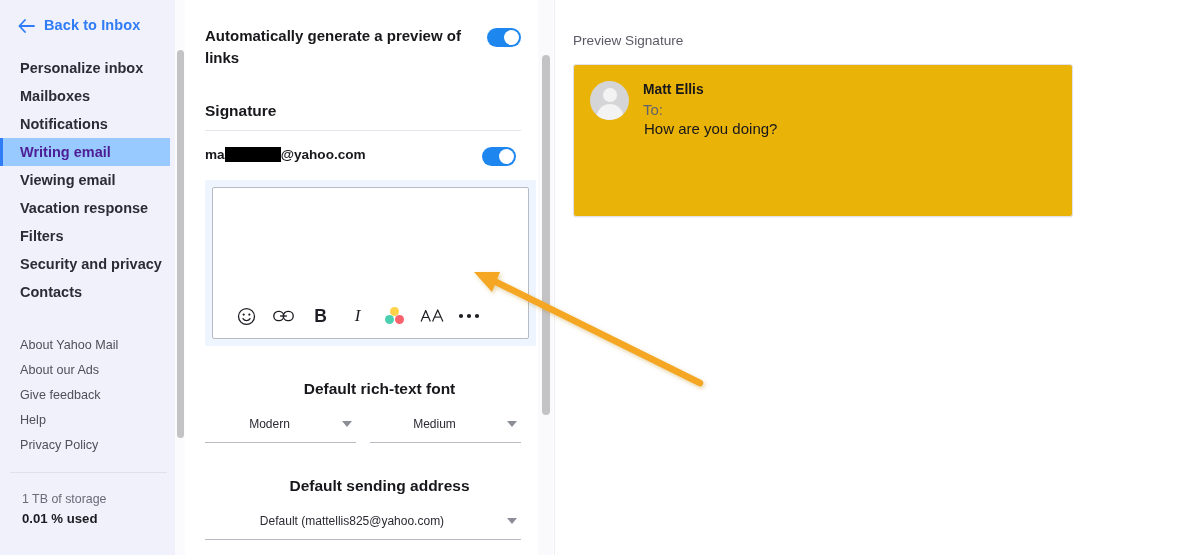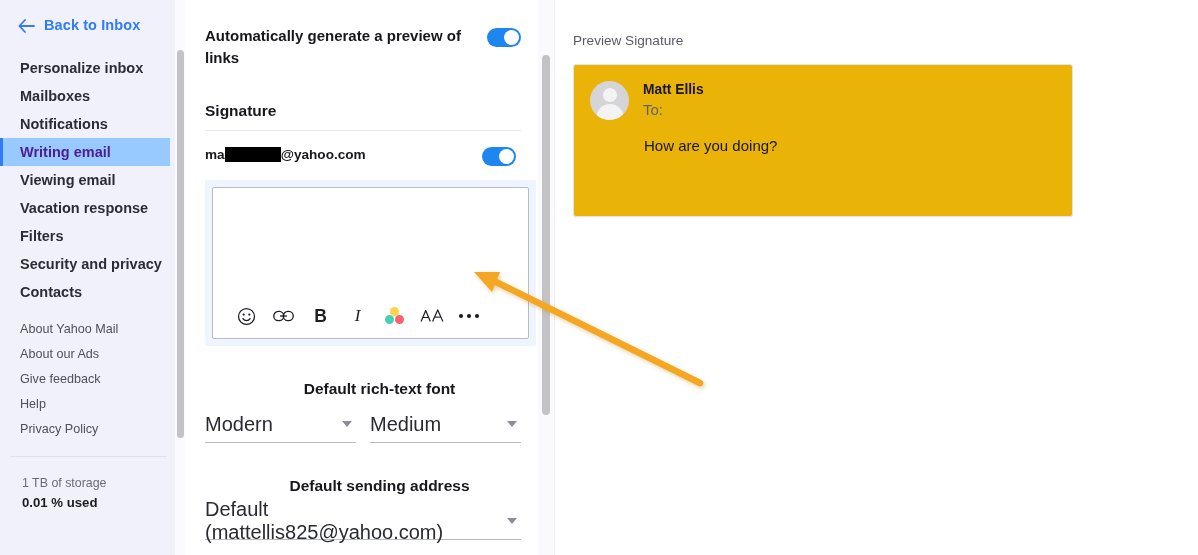--- a/index.html
+++ b/index.html
@@ -72,21 +72,21 @@
   }
   .nav-item.active::before {
     content: "";
     position: absolute;
     left: 0; top: 0;
     width: 3px; height: 100%;
     background: #2f7cf6;
   }
 
   .links-list {
-    margin-top: 11px;
+    margin-top: 27px;
     list-style: none;
   }
   .link-item {
     height: 25px;
     line-height: 25px;
     padding-left: 20px;
     font-size: 12.6px;
     color: #50505c;
     cursor: pointer;
     white-space: nowrap;
@@ -280,25 +280,26 @@
     gap: 0;
     padding: 0 33px 0 20px;
   }
   .select {
     position: relative;
     flex: 1 1 0;
     height: 37px;
     display: flex;
     align-items: center;
     border-bottom: 1px solid #b9bbc2;
-    font-size: 20px;
+    font-size: 12px;
     color: #2a2a32;
     cursor: pointer;
     padding-right: 22px;
     margin-top: 8px;
+    justify-content: center;
   }
   .select + .select { margin-left: 14px; }
   .select.full { flex: 1 1 100%; }
   .caret {
     position: absolute;
     right: 4px;
     top: 15px;
     width: 0; height: 0;
     border-left: 5px solid transparent;
     border-right: 5px solid transparent;
@@ -383,21 +384,20 @@
     color: #17171c;
     line-height: 18px;
   }
   .to-line {
     font-size: 15px;
     color: #636370;
     line-height: 20px;
     margin-top: 1px;
   }
   .preview-body {
-    margin-top: 17px;
     padding-left: 54px;
     font-size: 15px;
     color: #17171c;
   }
 
   
   .annotation {
     position: absolute;
     left: 0; top: 0;
     width: 1198px;

